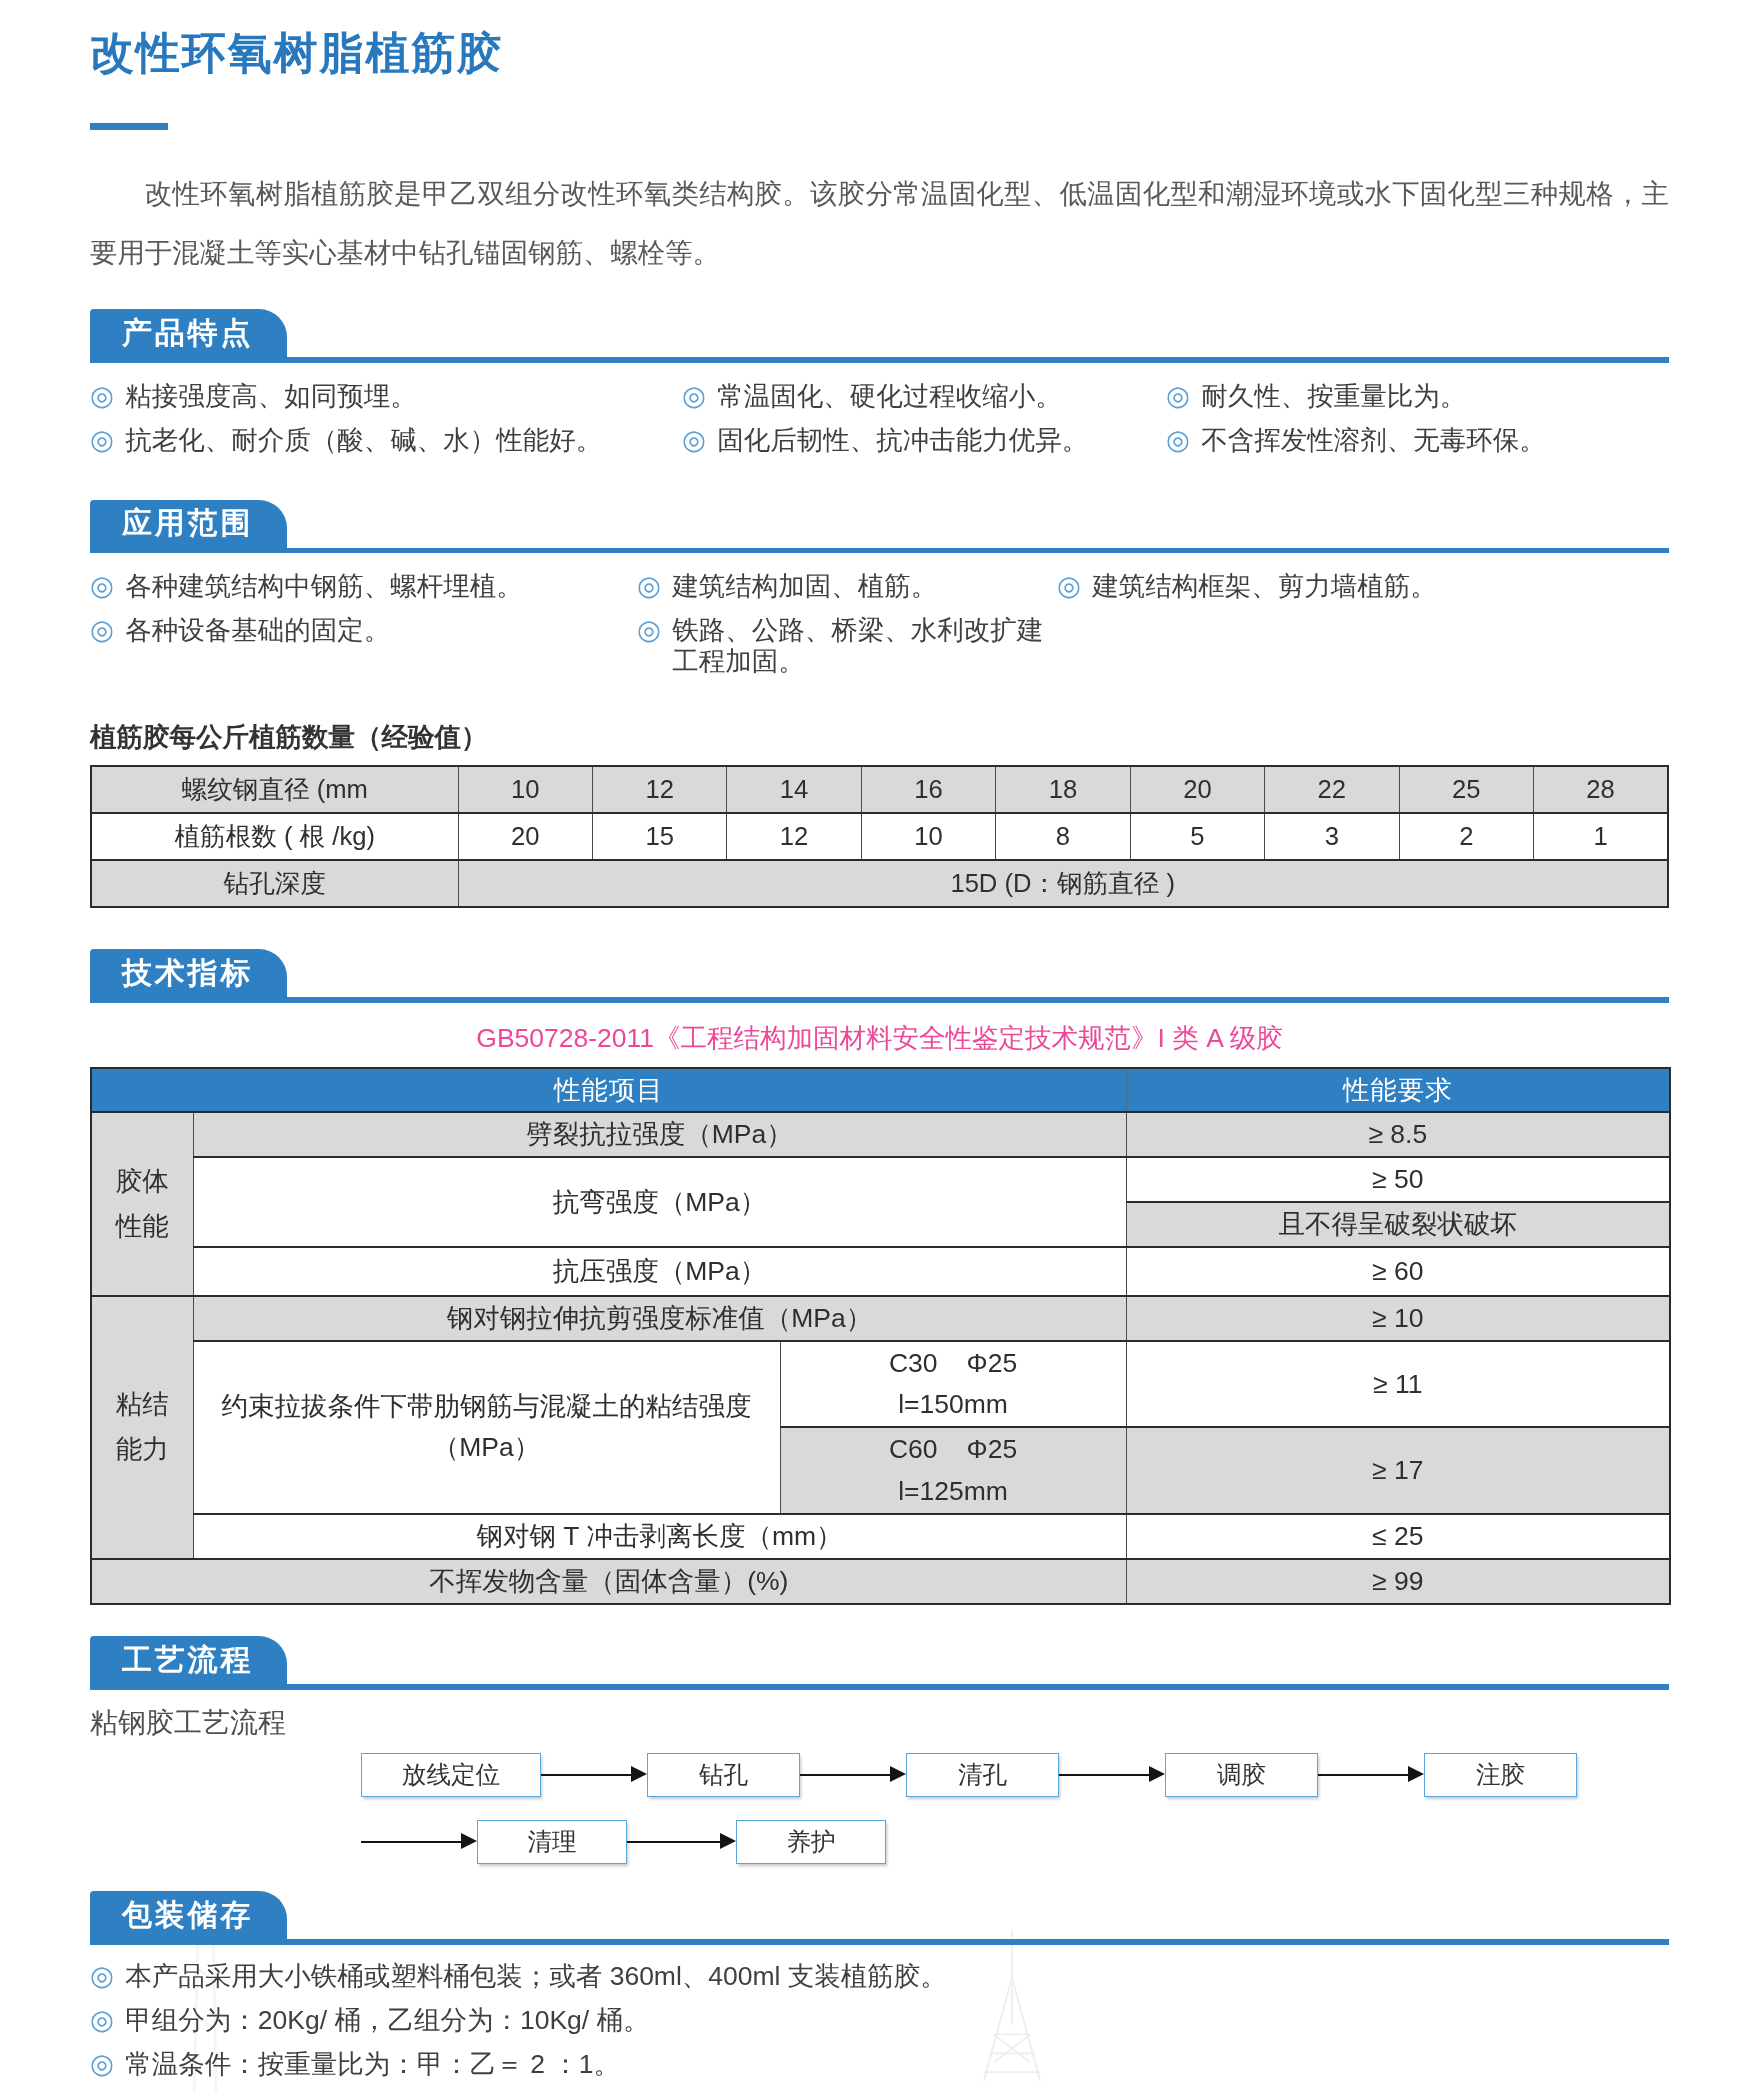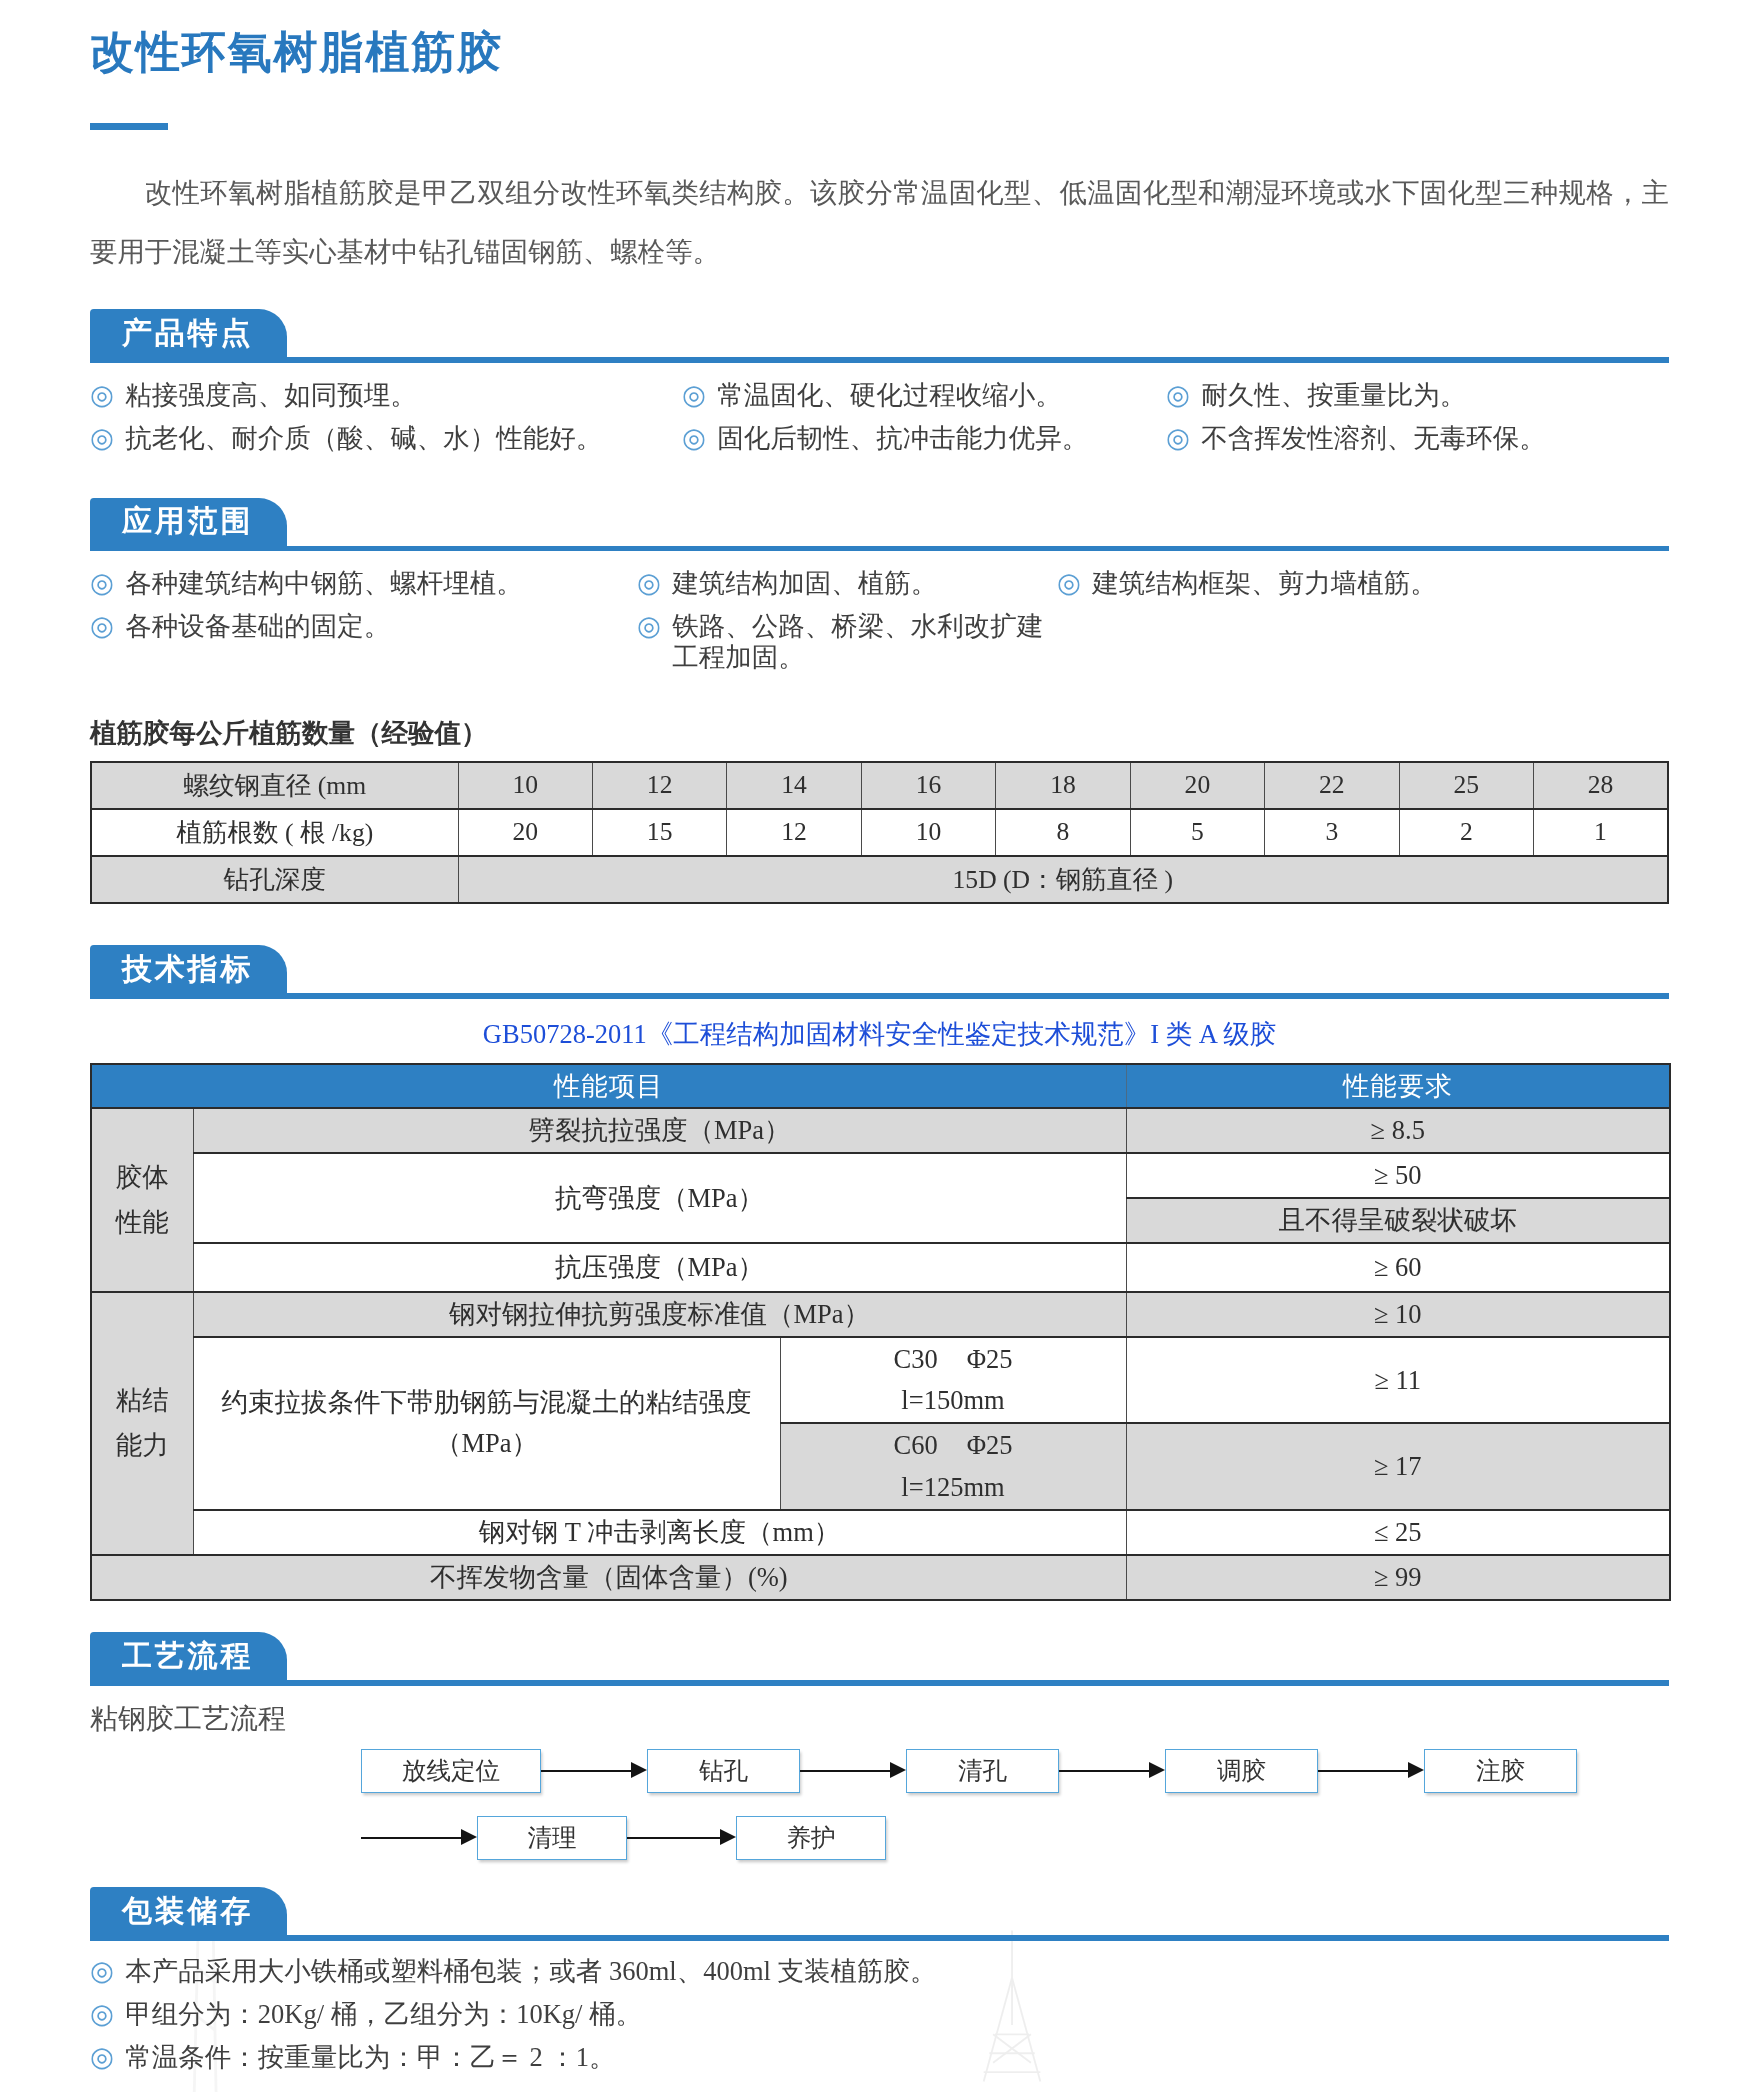--- a/index.html
+++ b/index.html
@@ -1,20 +1,20 @@
 <!DOCTYPE html>
 <html style="font-size:15px"><head>
 <meta charset="utf-8">
 <style>
   html,body { margin:0; padding:0; background:#ffffff; }
   .page {
     position:relative;
     width:1759px; height:2092px;
     background:#ffffff;
-    font-family:Liberation Serif, serif;
+    font-family:Liberation Sans, sans-serif;
     overflow:hidden;
     box-sizing:border-box;
     padding:26.5px 90px 0 90px;
     color:#3f3f3f;
   }
   .content { position:relative; z-index:1; }
 
   
   .page-title {
     margin:0; font-size:44px; font-weight:bold; color:#2878be; letter-spacing:1.9px; line-height:1.2;
@@ -55,21 +55,21 @@
     border:2.8px solid #2b2b2b;
   }
   .rebar td {
     border-top:2.8px solid #2b2b2b; border-bottom:2.8px solid #2b2b2b;
     border-left:1.9px solid #4a4a4a; border-right:1.9px solid #4a4a4a;
     height:43px; text-align:center; vertical-align:middle;
   }
   .g { background:#d9d9d9; }
 
   
-  .standard-note { margin-top:19px; text-align:center; font-size:26.5px; color:#1d4ed8; line-height:32px; }
+  .standard-note { margin-top:19px; text-align:center; font-size:26.5px; color:#ec4899; line-height:32px; }
   .tech {
     width:100%; table-layout:fixed; margin-top:13.2px;
     font-size:26.5px; color:#2f2f2f;
     border:2.8px solid #2b2b2b;
   }
   .tech th {
     background:#2e80c3; color:#ffffff; font-weight:normal; height:40px;
     border-bottom:2.8px solid #2b2b2b; border-left:1.9px solid #4a6b86; border-right:1.9px solid #4a6b86;
     letter-spacing:0.9px;
   }

